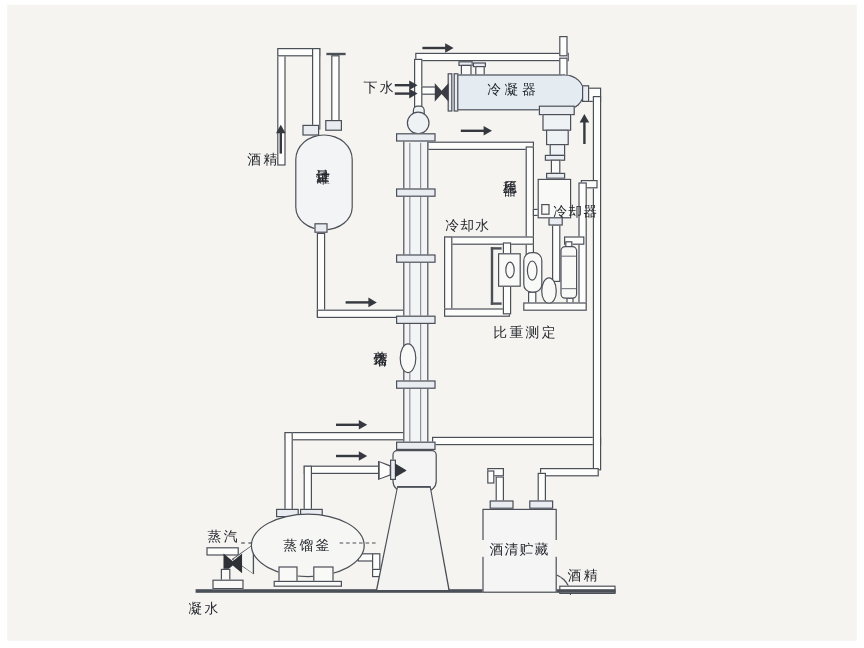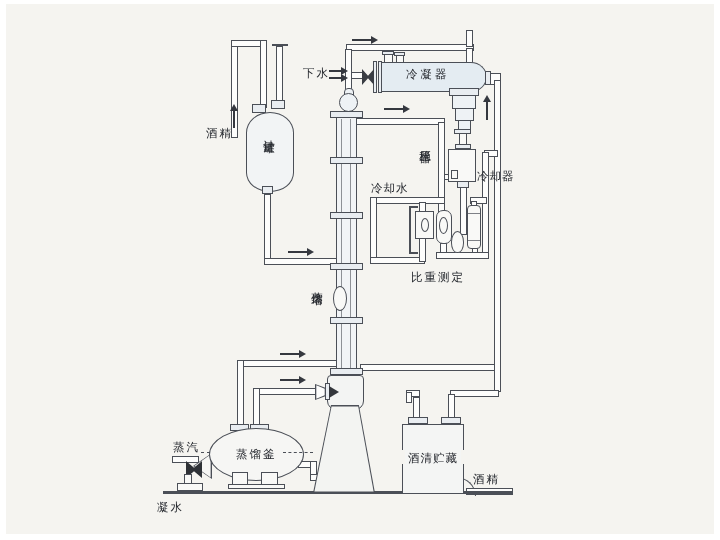--- a/index.html
+++ b/index.html
@@ -189,21 +189,21 @@
   <div class="arr" style="left:280px;top:379px;width:20px"></div>
   <div class="arr" style="left:329px;top:70px;width:13px"></div>
   <div class="arr" style="left:329px;top:77px;width:13px"></div>
   <div class="arru" style="left:233px;top:110px;height:18px"></div>
   <div class="arru" style="left:486px;top:101px;height:19px"></div>
 
   <div class="lbl" style="left:303px;top:66px">下水</div>
   <div class="lbl" style="left:406px;top:67px;letter-spacing:3px">冷凝器</div>
   <div class="lbl vlbl" style="left:418px;top:141px">稳压器</div>
   <div class="lbl" style="left:371px;top:181px;letter-spacing:1px">冷却水</div>
-  <div class="lbl" style="left:477px;top:169px;letter-spacing:1px">冷却器</div>
+  <div class="lbl" style="left:461px;top:169px;letter-spacing:1px">冷却器</div>
   <div class="lbl" style="left:411px;top:270px">比重测定</div>
   <div class="lbl vlbl" style="left:310px;top:283px">蒸馏塔</div>
   <div class="lbl vlbl" style="left:262px;top:131px">计量罐</div>
   <div class="lbl" style="left:206px;top:126px">酒精</div>
   <div class="lbl" style="left:173px;top:440px">蒸汽</div>
   <div class="lbl" style="left:236px;top:447px">蒸馏釜</div>
   <div class="lbl" style="left:157px;top:500px">凝水</div>
   <div class="lbl" style="left:408px;top:451px;letter-spacing:1px">酒清贮藏</div>
   <div class="lbl" style="left:473px;top:472px">酒精</div>
 </div>

